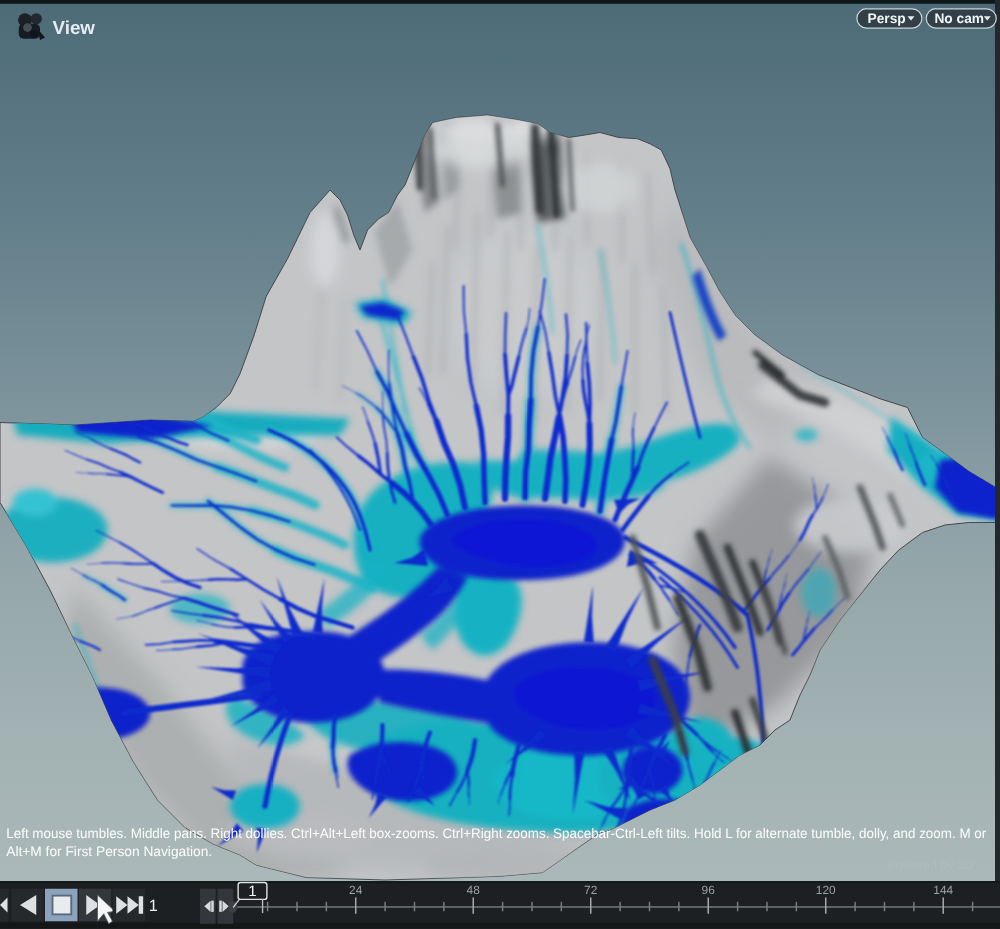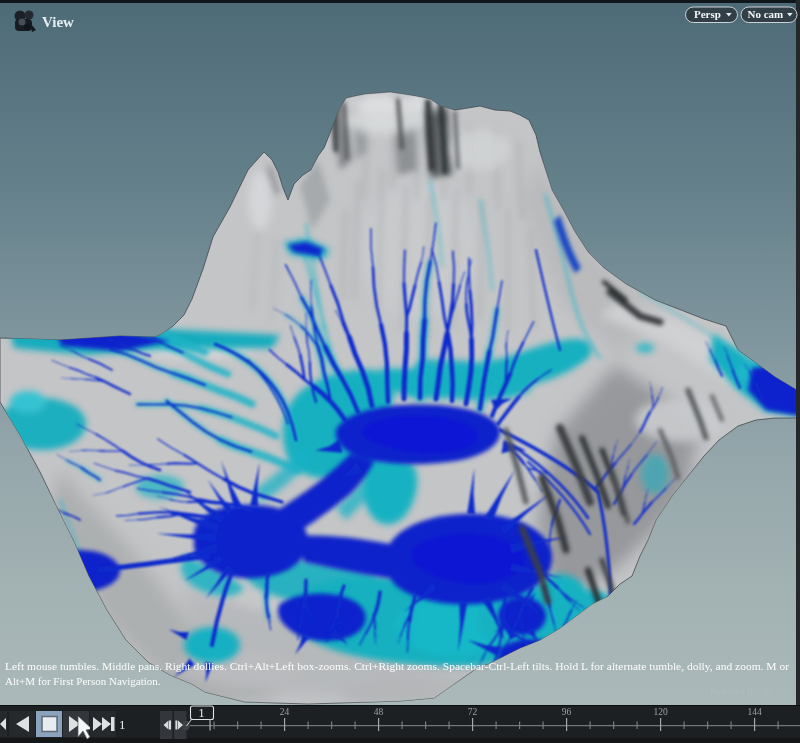--- a/index.html
+++ b/index.html
@@ -1,16 +1,16 @@
 <!DOCTYPE html>
 <html><head>
 <meta charset="utf-8">
 <style>
   html,body{margin:0;padding:0;background:#000;}
-  #stage{position:relative;width:800px;height:743px;overflow:hidden;font-family:Liberation Serif, serif;}
+  #stage{position:relative;width:800px;height:743px;overflow:hidden;font-family:Liberation Sans, sans-serif;}
   svg{display:block;}
 </style>
 </head>
 <body>
 <div id="stage">
 <svg width="800" height="743" viewBox="0 0 800 743" xmlns="http://www.w3.org/2000/svg">
   <defs>
     <linearGradient id="sky" x1="0" y1="0" x2="0" y2="1">
       <stop offset="0" stop-color="#4d6a77"></stop>
       <stop offset="0.25" stop-color="#64808b"></stop>

